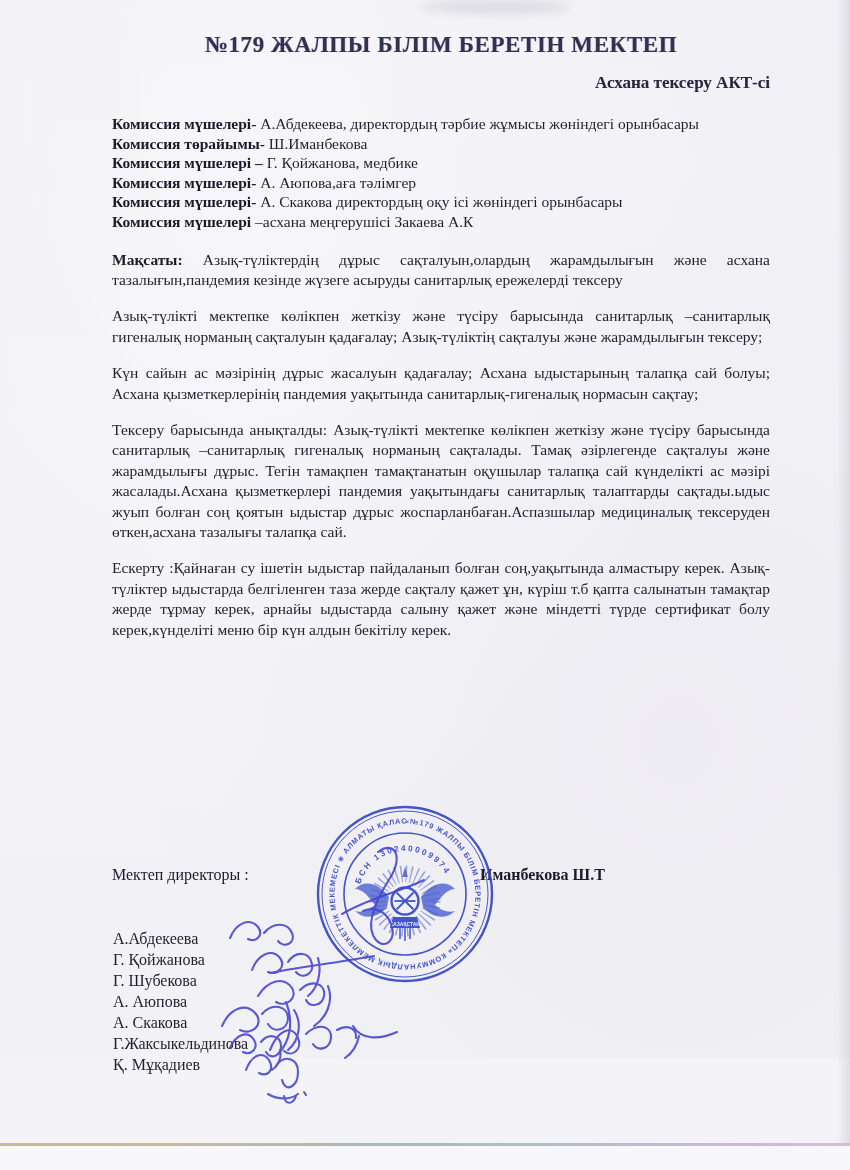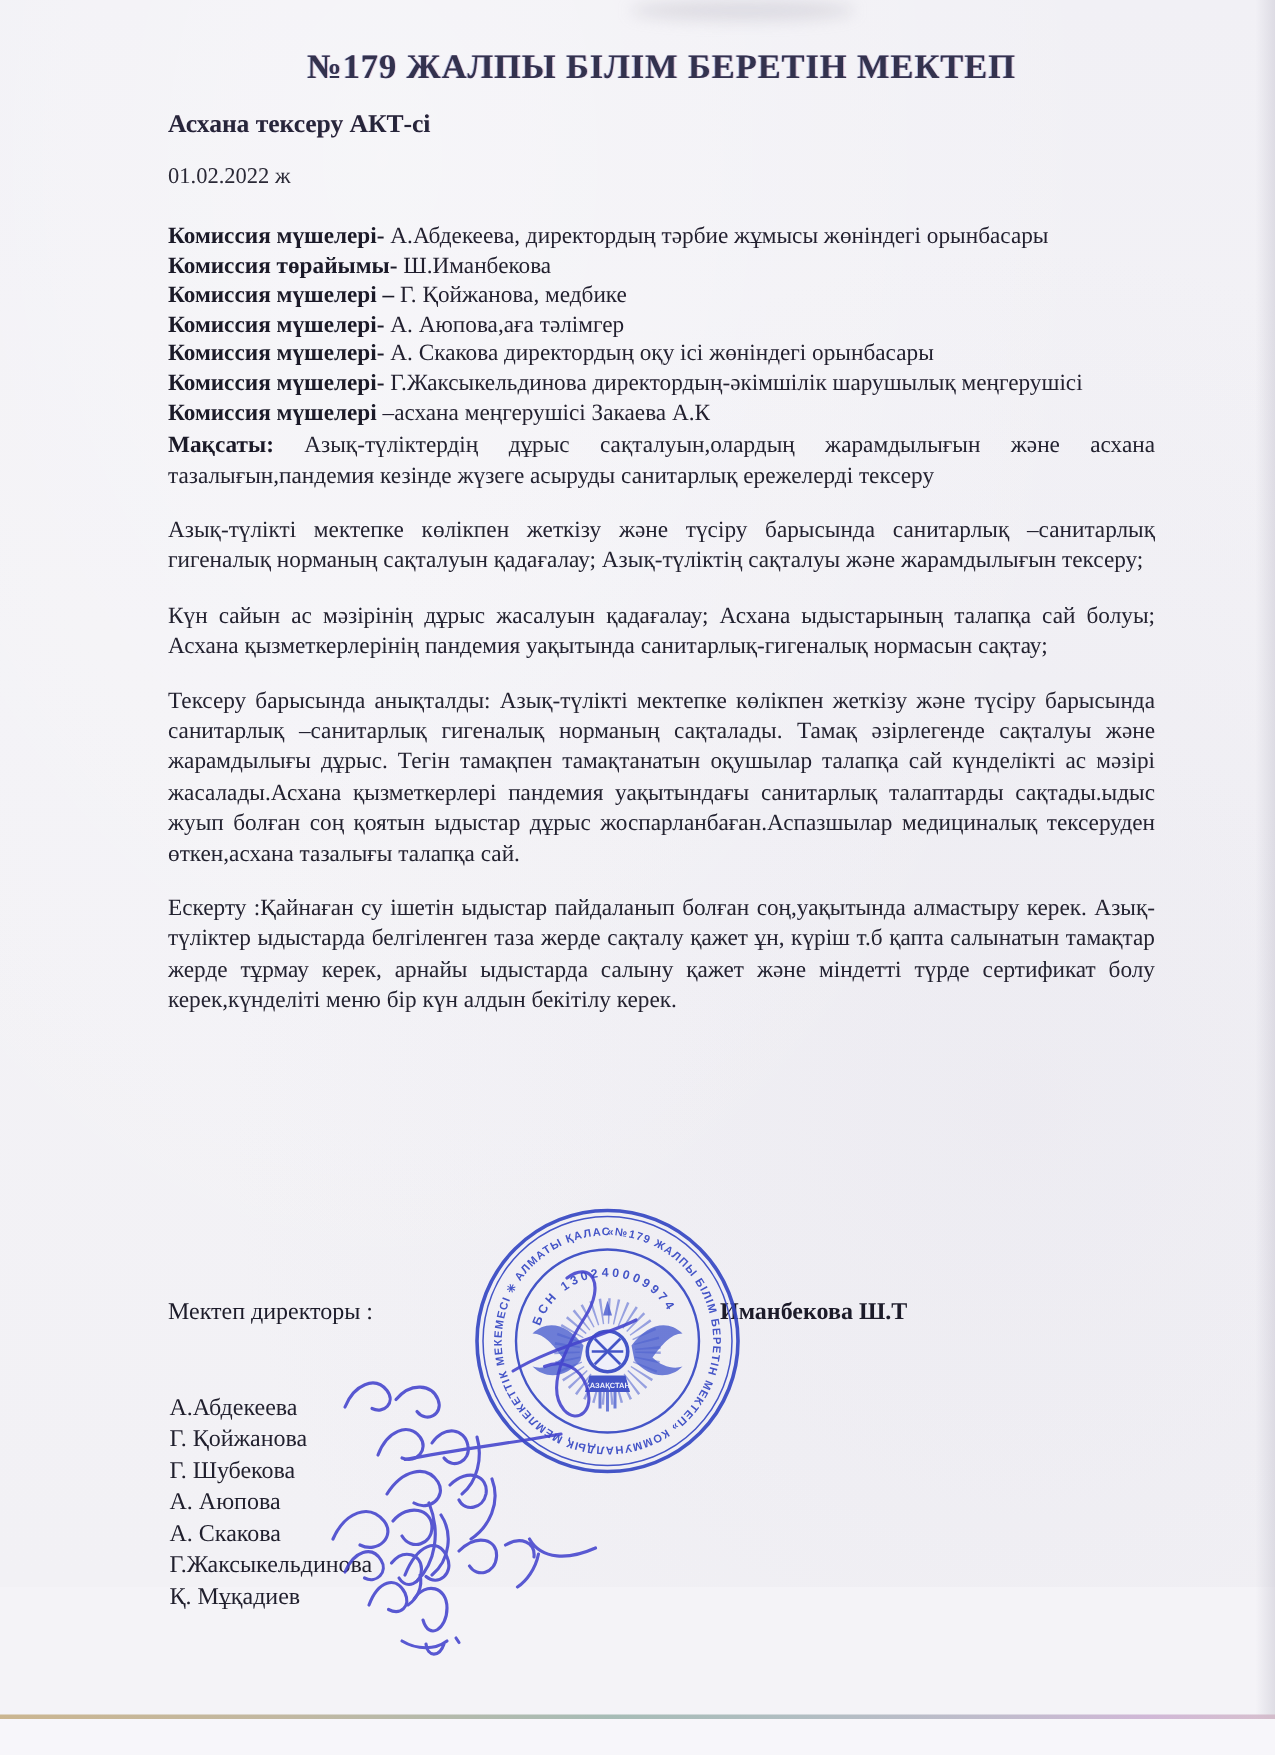--- a/index.html
+++ b/index.html
@@ -22,21 +22,21 @@
       radial-gradient(ellipse at 80% 70%, rgba(220,218,230,.25), transparent 55%);
   }
   .content{position:absolute;left:112px;width:658px;top:0;}
 
   .doc-title{
     margin-top:32px;text-align:center;font-weight:bold;
     font-size:23px;letter-spacing:.6px;color:#33324e;
     text-shadow:.6px 0 0 rgba(150,60,120,.25), -.6px 0 0 rgba(50,80,170,.3);
   }
   .doc-subtitle{
-    margin-top:15px;text-align:left;font-weight:bold;
+    margin-top:15px;text-align:right;font-weight:bold;
     font-size:17px;color:#26253a;
     text-shadow:.4px 0 0 rgba(140,60,120,.2);
   }
   .doc-date{margin-top:17px;font-size:15px;color:#2a2936;}
 
   .commission{margin-top:21px;font-size:15.5px;line-height:19.6px;color:#211f2e;}
   .c-line b{color:#1b1a28;}
 
   .body-par{
     margin:16px 0 0 0;font-size:15.5px;line-height:20.4px;
@@ -66,33 +66,31 @@
 </head>
 <body>
 
 <div class="sheet">
 
   <div class="top-smudge"></div>
 
   <div class="content">
     <div class="doc-title">№179 ЖАЛПЫ БІЛІМ БЕРЕТІН МЕКТЕП</div>
     <div class="doc-subtitle">Асхана тексеру АКТ-сі</div>
-    <div class="doc-date">01.02.2022 ж</div>
 
     <div class="commission">
       <div class="c-line"><b>Комиссия мүшелері-</b><span>  А.Абдекеева, директордың тәрбие жұмысы жөніндегі орынбасары</span></div>
       <div class="c-line"><b>Комиссия төрайымы-</b><span>  Ш.Иманбекова</span></div>
       <div class="c-line"><b>Комиссия мүшелері –</b><span> Г. Қойжанова, медбике</span></div>
       <div class="c-line"><b>Комиссия мүшелері-</b><span>  А. Аюпова,аға тәлімгер</span></div>
       <div class="c-line"><b>Комиссия мүшелері-</b><span> А. Скакова  директордың оқу ісі жөніндегі орынбасары</span></div>
-      <div class="c-line"><b>Комиссия мүшелері-</b><span> Г.Жаксыкельдинова директордың-әкімшілік шарушылық меңгерушісі</span></div>
       <div class="c-line"><b>Комиссия мүшелері</b><span> –асхана меңгерушісі  Закаева А.К</span></div>
     </div>
 
-    <p class="body-par" style="margin-top:2px"><b class="lead">Мақсаты:</b><span> Азық-түліктердің дұрыс сақталуын,олардың жарамдылығын және асхана тазалығын,пандемия кезінде жүзеге асыруды санитарлық ережелерді тексеру</span></p>
+    <p class="body-par" style="margin-top:18px"><b class="lead">Мақсаты:</b><span> Азық-түліктердің дұрыс сақталуын,олардың жарамдылығын және асхана тазалығын,пандемия кезінде жүзеге асыруды санитарлық ережелерді тексеру</span></p>
     <p class="body-par"><span>Азық-түлікті мектепке көлікпен жеткізу және түсіру барысында санитарлық –санитарлық гигеналық норманың сақталуын қадағалау; Азық-түліктің сақталуы және жарамдылығын тексеру;</span></p>
     <p class="body-par"><span>Күн сайын ас мәзірінің дұрыс жасалуын қадағалау; Асхана ыдыстарының талапқа сай болуы; Асхана қызметкерлерінің пандемия уақытында санитарлық-гигеналық нормасын сақтау;</span></p>
     <p class="body-par"><span>Тексеру барысында анықталды: Азық-түлікті мектепке көлікпен жеткізу және түсіру барысында санитарлық –санитарлық гигеналық норманың сақталады. Тамақ әзірлегенде сақталуы және жарамдылығы дұрыс. Тегін тамақпен тамақтанатын оқушылар талапқа сай күнделікті ас мәзірі жасалады.Асхана қызметкерлері пандемия уақытындағы санитарлық талаптарды сақтады.ыдыс жуып болған соң қоятын ыдыстар дұрыс жоспарланбаған.Аспазшылар медициналық тексеруден өткен,асхана тазалығы талапқа сай.</span></p>
     <p class="body-par"><span>Ескерту :Қайнаған су ішетін ыдыстар пайдаланып болған соң,уақытында алмастыру керек. Азық-түліктер ыдыстарда белгіленген таза жерде сақталу қажет ұн, күріш т.б қапта салынатын тамақтар жерде тұрмау керек, арнайы ыдыстарда салыну қажет және  міндетті түрде сертификат болу керек,күнделіті меню бір күн алдын бекітілу керек.</span></p>
   </div>
 
   <div class="director-row">
     <span class="director-label">Мектеп директоры :</span>
     <span class="director-name">Иманбекова  Ш.Т</span>
   </div>

